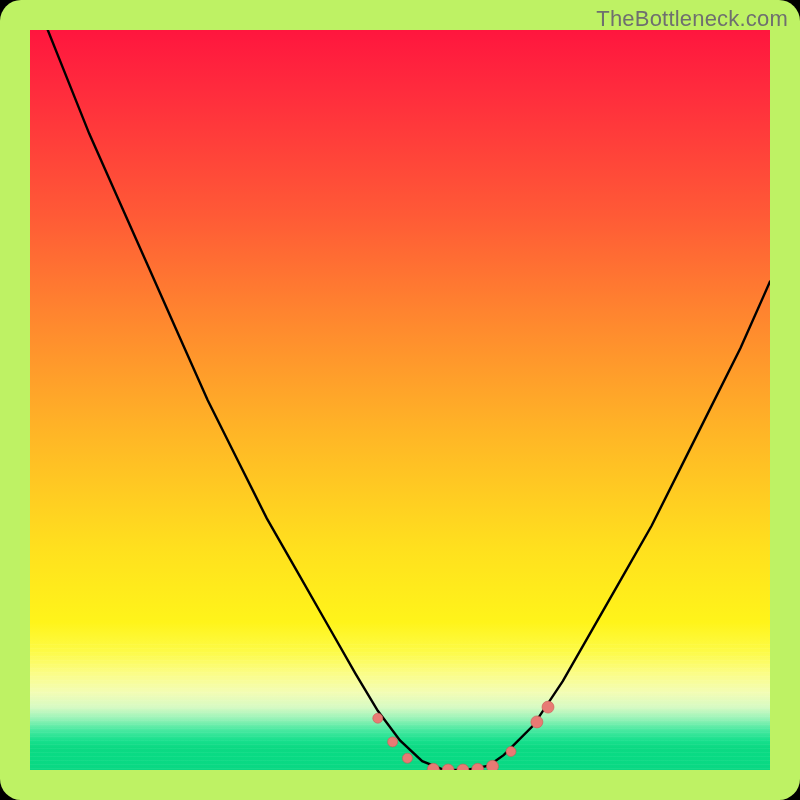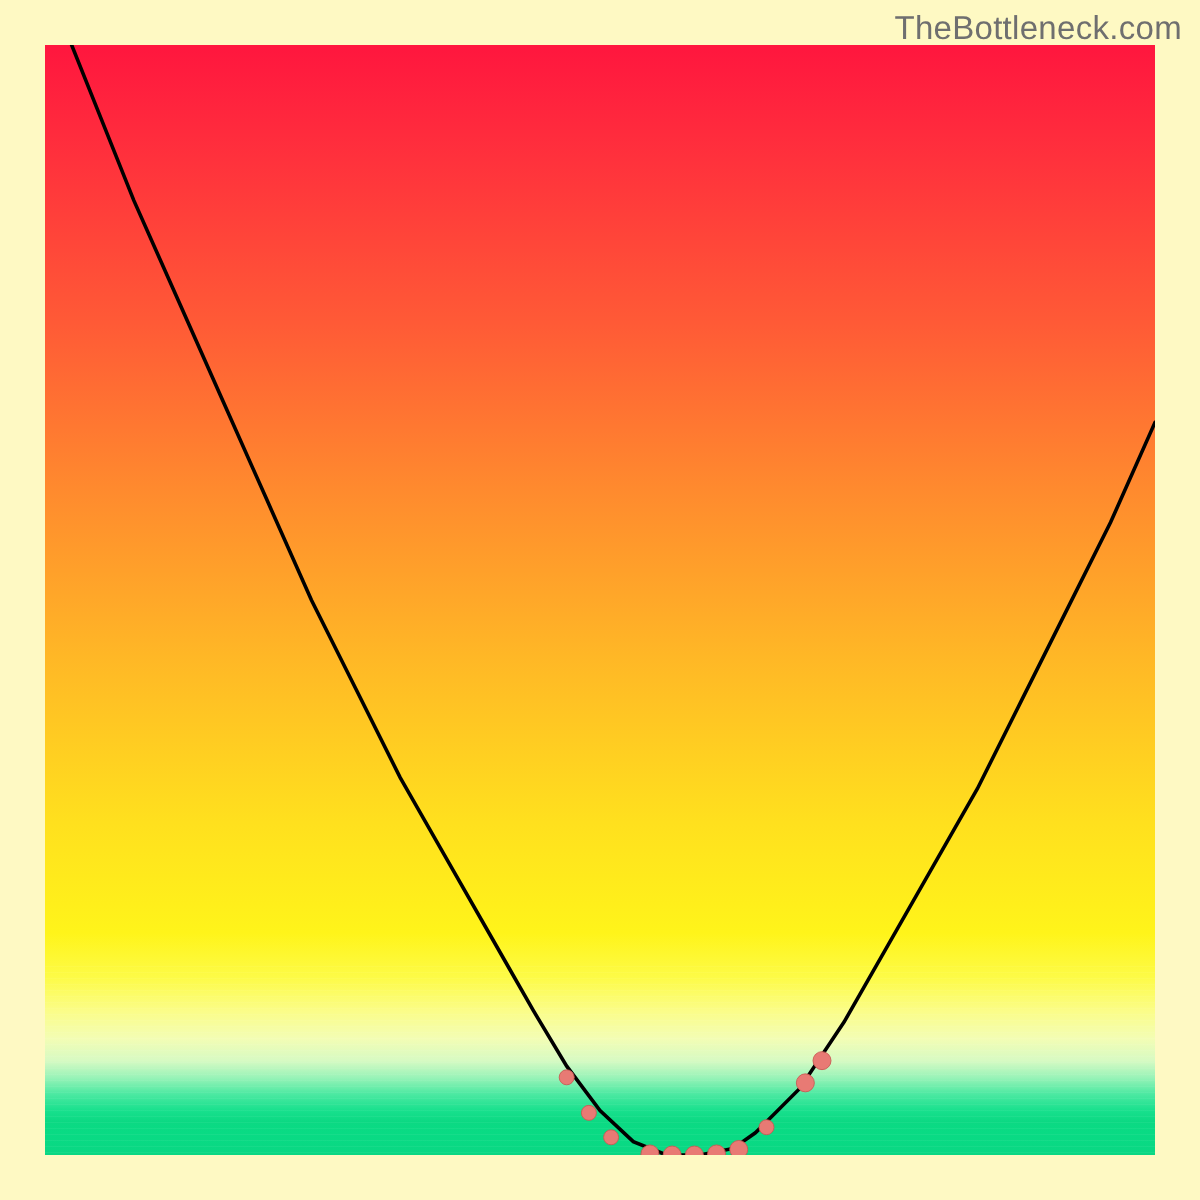--- a/index.html
+++ b/index.html
@@ -7,21 +7,22 @@
     padding: 0;
     width: 800px;
     height: 800px;
     overflow: hidden;
     background: #000;
     font-family: Arial, Helvetica, sans-serif;
   }
   .frame {
     position: absolute;
     inset: 0;
-    background: #fef9c3;
+    background: #bef264;
+    border-radius: 21px;
   }
   .plot {
     position: absolute;
     left: 30px;
     top: 30px;
     width: 740px;
     height: 740px;
     overflow: hidden;
   }
   .gradient {

